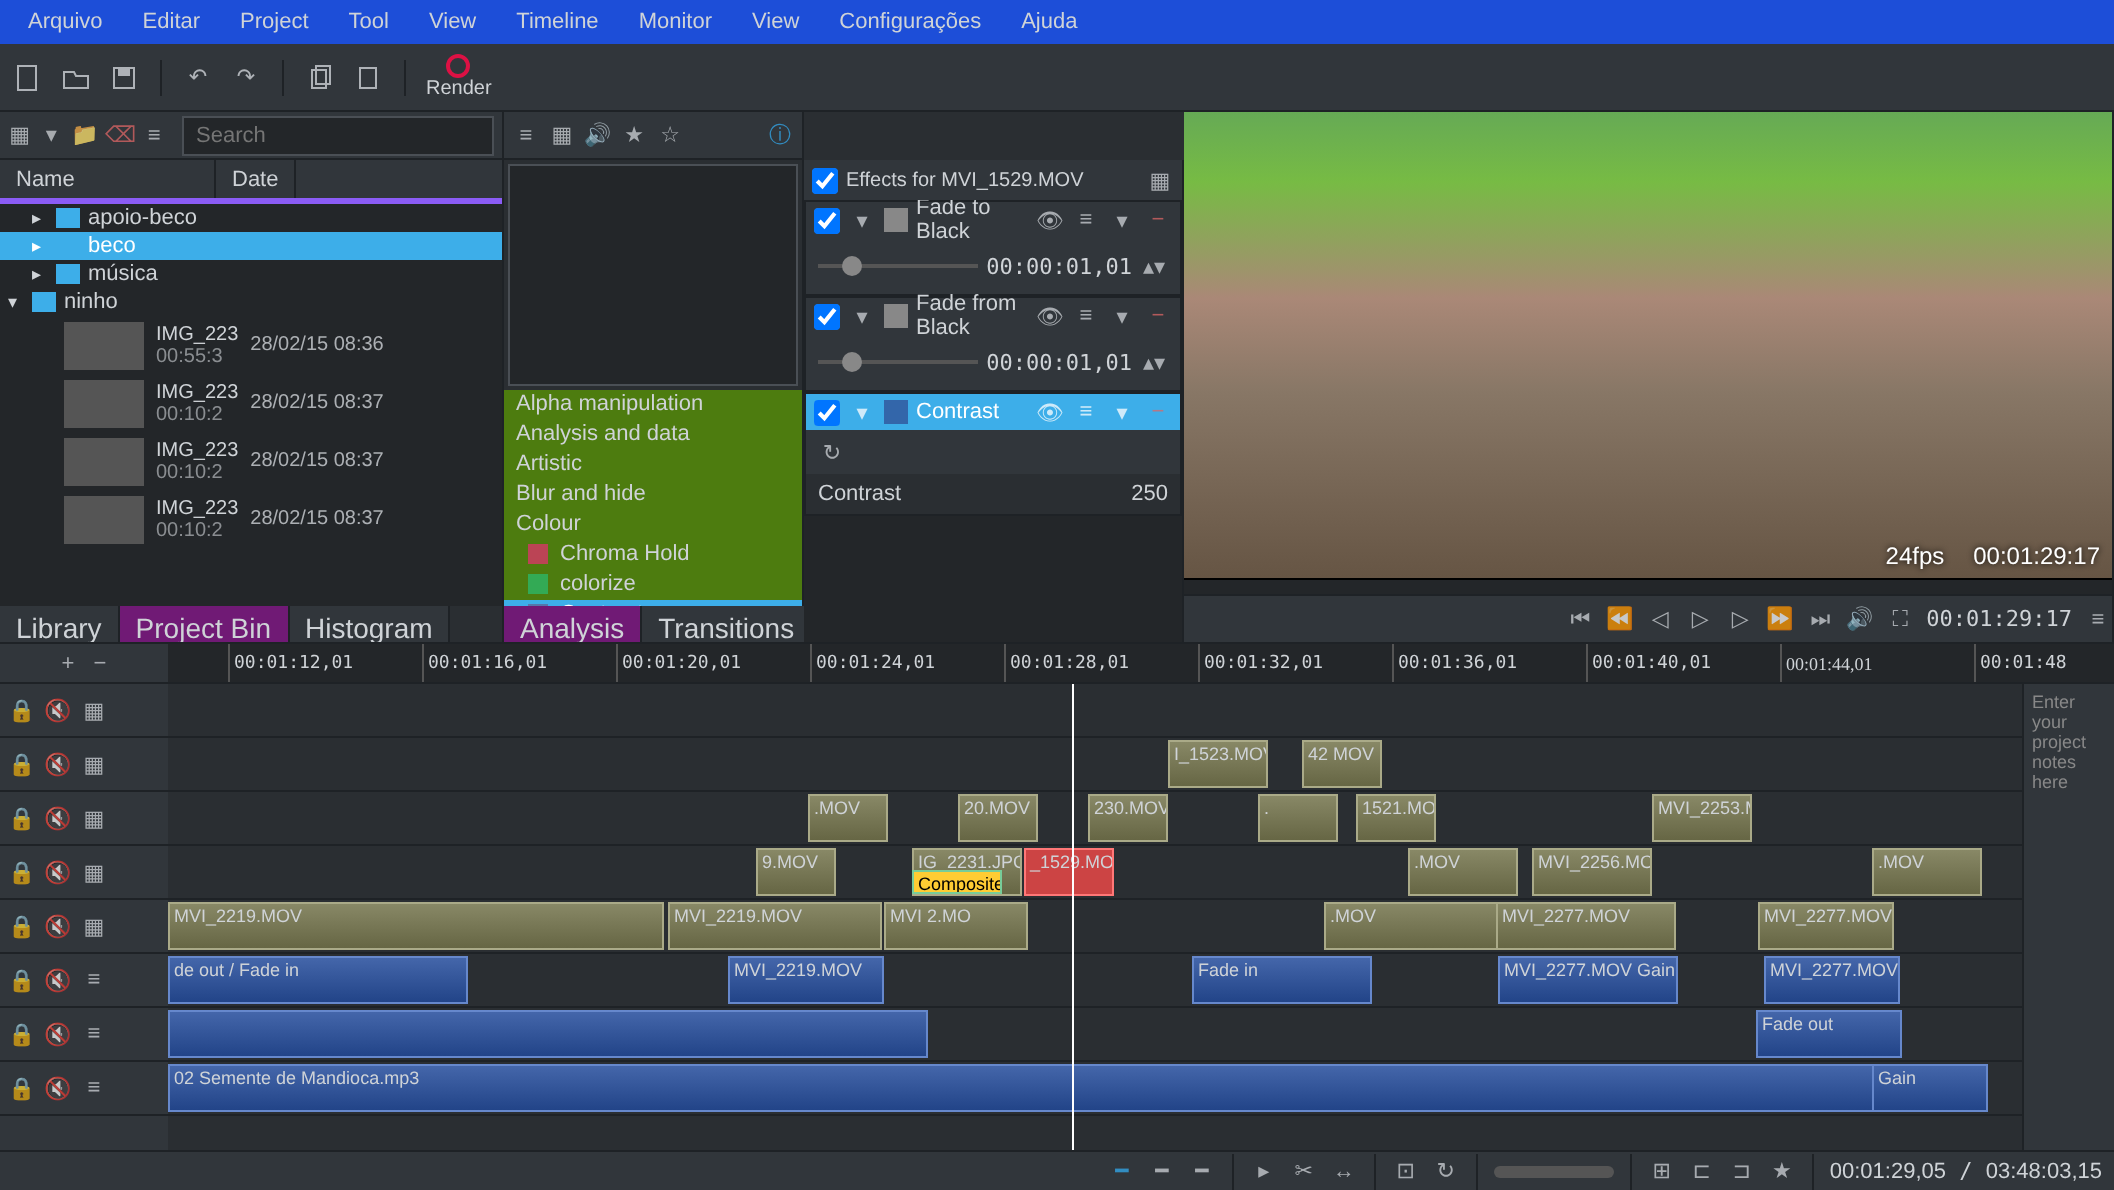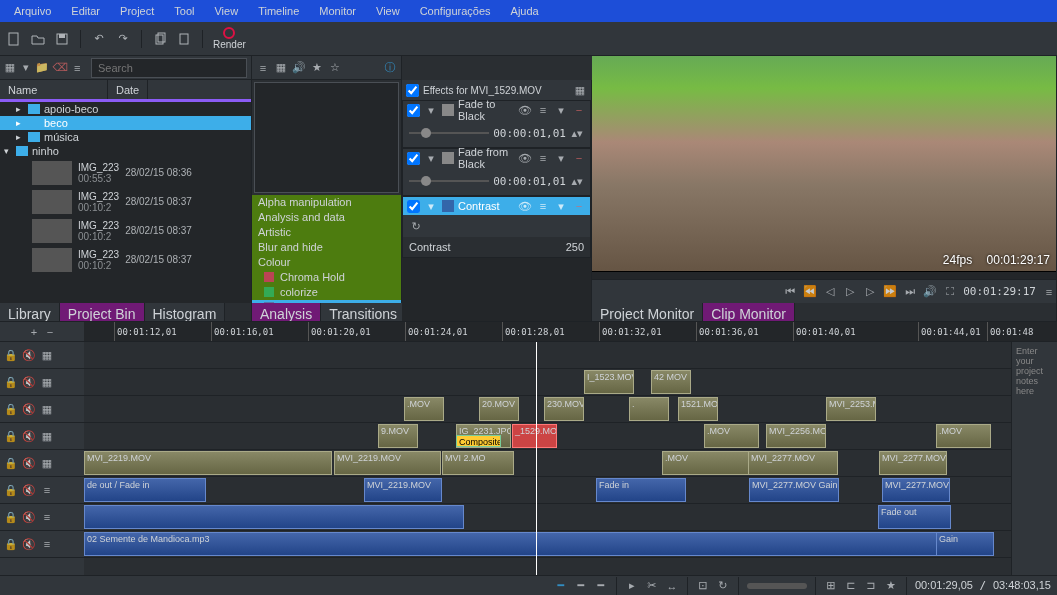--- a/index.html
+++ b/index.html
@@ -336,43 +336,39 @@
         <span class="p-icon">▷</span>
         <span class="p-icon">▷</span>
         <span class="p-icon">⏩</span>
         <span class="p-icon">⏭</span>
         <span class="p-icon">🔊</span>
         <span class="p-icon">⛶</span>
         <span class="tc">00:01:29:17</span>
         <span class="p-icon">≡</span>
       </div>
     </div>
-    <div class="tabs">
-      <div class="tab">Project Monitor</div>
-      <div class="tab active">Clip Monitor</div>
-    </div>
   </div>
 </div>
 
 <div class="timeline-area">
   <div class="tl-ruler">
     <div class="tl-ruler-hdr">
       <span class="p-icon">+</span>
       <span class="p-icon">−</span>
     </div>
     <div class="tl-ticks" id="tl-ticks">
         <div class="tl-tick" style="left: 30px;">00:01:12,01</div>
         <div class="tl-tick" style="left: 127px;">00:01:16,01</div>
         <div class="tl-tick" style="left: 224px;">00:01:20,01</div>
         <div class="tl-tick" style="left: 321px;">00:01:24,01</div>
         <div class="tl-tick" style="left: 418px;">00:01:28,01</div>
         <div class="tl-tick" style="left: 515px;">00:01:32,01</div>
         <div class="tl-tick" style="left: 612px;">00:01:36,01</div>
         <div class="tl-tick" style="left: 709px;">00:01:40,01</div>
-        <div class="tl-tick" style="left: 834px;">00:01:44,01</div>
+        <div class="tl-tick" style="left: 806px; font-family: Liberation Serif, serif;">00:01:44,01</div>
         <div class="tl-tick" style="left: 903px;">00:01:48</div>
       </div>
   </div>
   <div class="tl-tracks">
     <div class="track-hdrs" id="track-hdrs">
         <div class="track-hdr">
           <span class="p-icon">🔒</span>
           <span class="p-icon">🔇</span>
           <span class="p-icon">▦</span>
         </div>
@@ -438,21 +434,21 @@
         </div>
         <div class="track-lane" id="lane-v5">
           <div class="clip vid" style="left: 0px; width: 248px;">MVI_2219.MOV</div>
           <div class="clip vid" style="left: 250px; width: 107px;">MVI_2219.MOV</div>
           <div class="clip vid" style="left: 358px; width: 72px;">MVI 2.MO</div>
           <div class="clip vid" style="left: 578px; width: 96px;">.MOV</div>
           <div class="clip vid" style="left: 664px; width: 90px;">MVI_2277.MOV</div>
           <div class="clip vid" style="left: 795px; width: 68px;">MVI_2277.MOV</div>
         </div>
         <div class="track-lane" id="lane-a1">
-          <div class="clip aud" style="left: 0px; width: 122px;">de out / Fade in</div>
+          <div class="clip aud" style="left: 0px; width: 150px;">de out / Fade in</div>
           <div class="clip aud" style="left: 280px; width: 78px;">MVI_2219.MOV</div>
           <div class="clip aud" style="left: 512px; width: 90px;">Fade in</div>
           <div class="clip aud" style="left: 665px; width: 90px;">MVI_2277.MOV Gain</div>
           <div class="clip aud" style="left: 798px; width: 68px;">MVI_2277.MOV</div>
         </div>
         <div class="track-lane" id="lane-a2">
           <div class="clip aud" style="left: 0px; width: 380px;"></div>
           <div class="clip aud" style="left: 794px; width: 73px;">Fade out</div>
         </div>
         <div class="track-lane" id="lane-a3">

